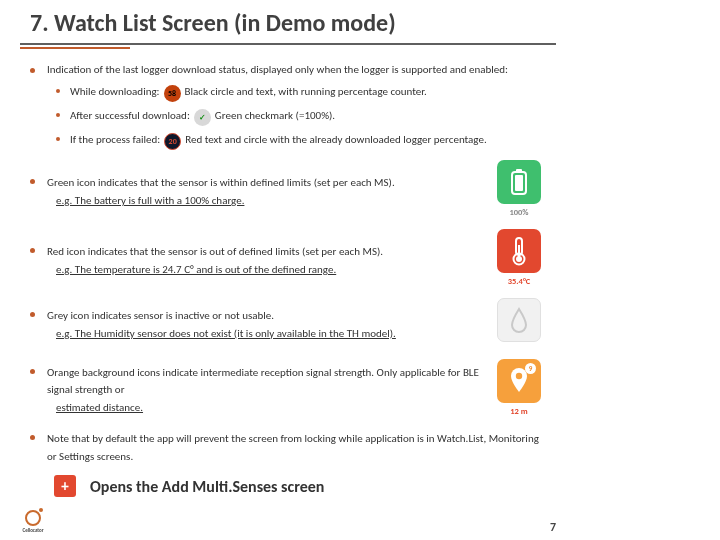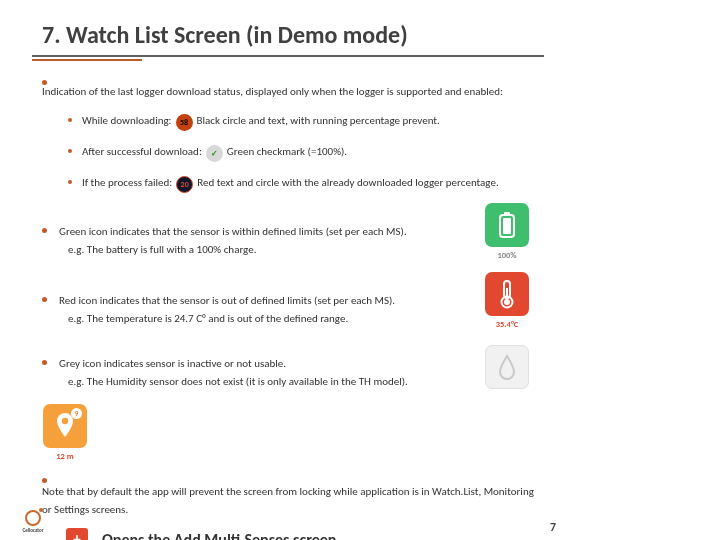--- a/index.html
+++ b/index.html
@@ -1,34 +1,34 @@
 <!DOCTYPE html>
 <html><head>
 <meta charset="utf-8">
 <style>
   * { box-sizing: border-box; margin: 0; padding: 0; }
   html, body { width: 720px; height: 540px; font-family: Calibri, Arial, sans-serif; font-size: 11px; color: #333; background: #fff; overflow: hidden; }
-  .slide { position: relative; width: 576px; height: 540px; padding: 12px; }
+  .slide { position: relative; width: 576px; height: 540px; padding: 0; }
   .title-bar { padding: 8px 30px 6px 30px; }
   .title { font-size: 24px; font-weight: 700; color: #404040; }
   .rule-dark { border: 0; border-top: 2px solid #5f5f5f; margin: 0 20px; }
   .rule-accent { border: 0; border-top: 2px solid #c15b2c; width: 110px; margin-left: 20px; margin-top: 2px; }
   .content { padding: 10px 30px 0 30px; }
-  .top-bullet { display: flex; align-items: flex-start; margin-top: 4px; flex-direction: column; }
+  .top-bullet { display: flex; align-items: flex-start; margin-top: 4px; }
   .dot { width: 5px; height: 5px; border-radius: 50%; background: #c15b2c; margin-top: 5px; margin-right: 12px; flex: 0 0 auto; }
   .sub { margin-left: 26px; }
-  .subline { display: flex; align-items: flex-start; margin-top: 14px; line-height: 1.55; }
+  .subline { display: flex; align-items: flex-start; margin-top: 7px; line-height: 1.55; }
   .sub .dot { background: #c15b2c; width: 4px; height: 4px; margin-top: 6px; margin-right: 10px; }
   .icon-pill { display: inline-flex; align-items: center; justify-content: center; width: 17px; height: 17px; border-radius: 50%; font-size: 8px; font-weight: 700; margin: 0 4px; position: relative; top: 2px; }
   .pill-black { background: #c2410c; color: #000; }
   .pill-green { background: #d8d8d8; color: #0a8a0a; }
   .pill-red { background: #0f172a; color: #d84a30; border: 1px solid #d84a30; }
-  .indicator-row { display: flex; align-items: flex-end; margin-top: 12px; }
+  .indicator-row { display: flex; align-items: center; margin-top: 12px; }
   .indicator-text { flex: 1; padding-right: 10px; line-height: 1.8; }
-  .indicator-text .inner { margin-left: 26px; }
+  .indicator-text .inner { margin-left: 26px; text-decoration: underline; }
   .tile { width: 46px; flex: 0 0 46px; text-align: center; margin-right: 4px; }
   .tile-box { width: 44px; height: 44px; border-radius: 7px; display: flex; align-items: center; justify-content: center; margin: 0 auto; }
   .tile-green { background: #3fbf6e; }
   .tile-red { background: #e2482f; }
   .tile-grey { background: #f1f1f1; border: 1px solid #e0e0e0; }
   .tile-orange { background: #f6a03c; position: relative; }
   .tile-label { font-size: 8.5px; color: #888; margin-top: 3px; font-weight: 600; }
   .tile-label.red { color: #e2482f; }
   .tile-label.orange { color: #e2482f; }
   .note { margin-top: 12px; line-height: 1.6; }
@@ -57,21 +57,21 @@
 
     <div class="top-bullet">
       <span class="dot"></span>
       <span>Indication of the last logger download status, displayed only when the logger is supported and enabled:</span>
     </div>
     <div class="sub">
       <div class="subline">
         <span class="dot"></span>
         <span>While downloading:</span>
         <span class="icon-pill pill-black">58</span>
-        <span>Black circle and text, with running percentage prevent.</span>
+        <span>Black circle and text, with running percentage counter.</span>
       </div>
       <div class="subline">
         <span class="dot"></span>
         <span>After successful download:</span>
         <span class="icon-pill pill-green">✓</span>
         <span>Green checkmark (=100%).</span>
       </div>
       <div class="subline">
         <span class="dot"></span>
         <span>If the process failed:</span>
@@ -134,20 +134,27 @@
         <div class="tile-box tile-grey">
           <svg width="22" height="28" viewBox="0 0 22 28">
               <path d="M11 3 C 6 11 4 15 4 19 a7 7 0 0 0 14 0 c0-4-2-8-7-16z" fill="none" stroke="#c9c9c9" stroke-width="2"></path>
             </svg>
         </div>
         <div class="tile-label"></div>
       </div>
     </div>
 
     <div class="indicator-row">
+      <div class="indicator-text">
+        <div class="subline">
+            <span class="dot"></span>
+            <span>Orange background icons indicate intermediate reception signal strength. Only applicable for BLE signal strength or</span>
+          </div>
+        <div class="inner">estimated distance.</div>
+      </div>
       <div class="tile">
         <div class="tile-box tile-orange">
           <svg width="26" height="32" viewBox="0 0 26 32">
               <path d="M13 3a8 8 0 0 0-8 8c0 6 8 16 8 16s8-10 8-16a8 8 0 0 0-8-8z" fill="#fff"></path>
               <circle cx="13" cy="11" r="3.2" fill="#f6a03c"></circle>
             </svg>
           <span style="position:absolute;top:4px;right:5px;width:11px;height:11px;border-radius:50%;background:#fff;color:#f08a2a;font-size:7px;font-weight:700;display:flex;align-items:center;justify-content:center">9</span>
         </div>
         <div class="tile-label orange">12 m</div>
       </div>

